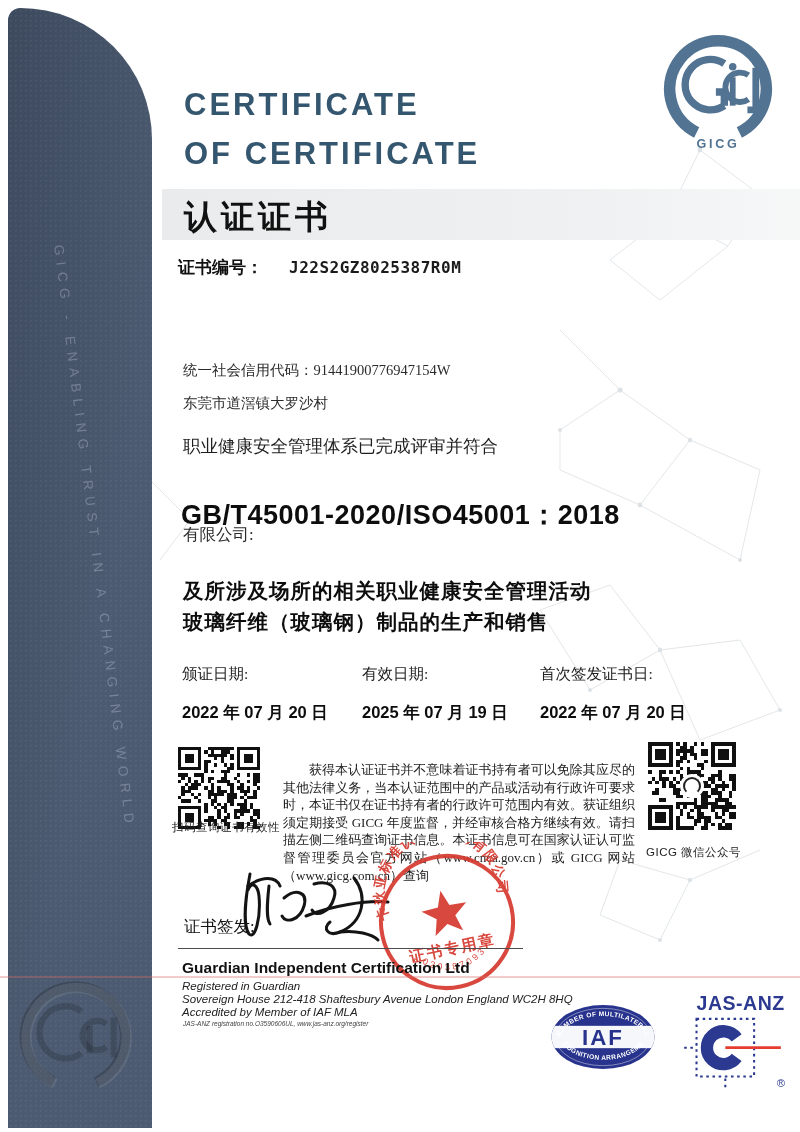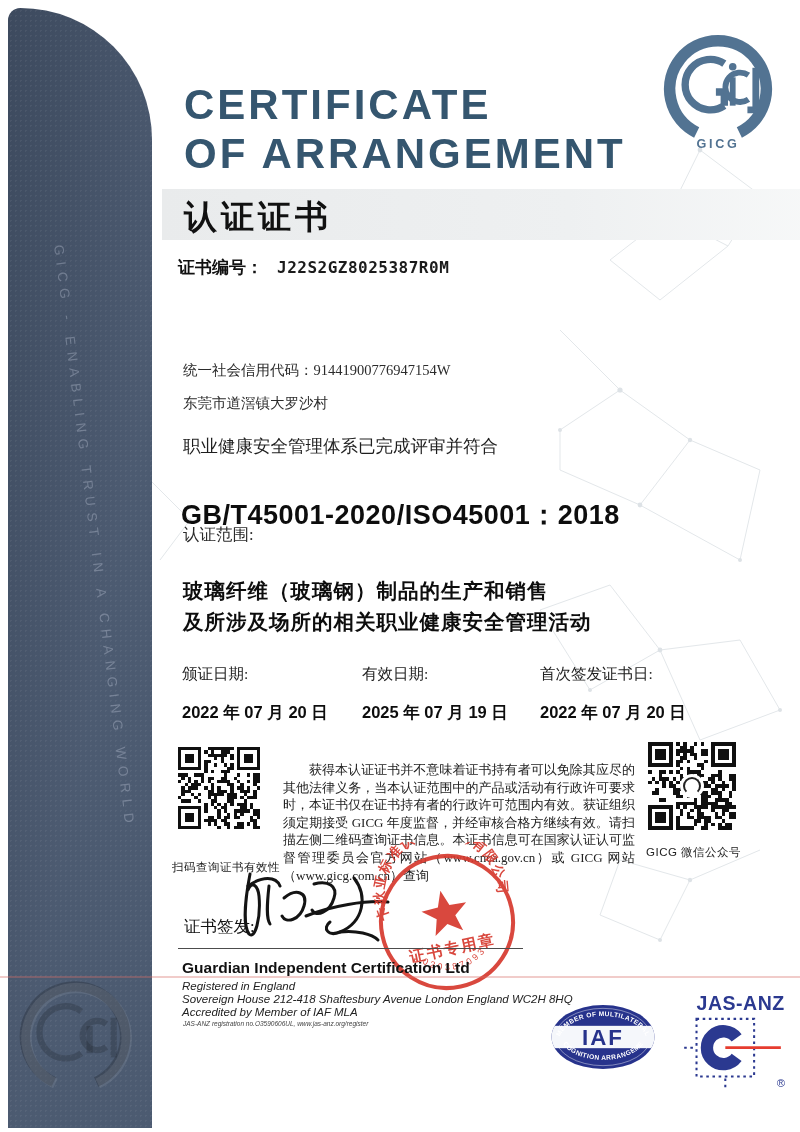--- a/index.html
+++ b/index.html
@@ -8,31 +8,31 @@
   
   .ribbon{position:absolute;left:8px;top:8px;width:144px;height:1120px;
           background-color:#45546b;
           background-image:radial-gradient(rgba(255,255,255,0.055) 1px,transparent 1px),
                            linear-gradient(100deg,rgba(0,0,0,0.12),rgba(255,255,255,0.04) 60%);
           background-size:5px 5px,100% 100%;
           border-radius:14px 150px 0 0;}
   .ribbon-tagline{position:absolute;left:58px;top:236px;transform:rotate(83deg);transform-origin:0 0;
           white-space:nowrap;font-size:13.5px;letter-spacing:6.5px;color:rgba(214,223,238,0.30);}
   
-  .title{position:absolute;left:184px;top:80px;font-size:42px;line-height:49px;font-weight:bold;
+  .title{position:absolute;left:184px;top:80px;font-size:31px;line-height:49px;font-weight:bold;
          letter-spacing:3px;color:#35566f;}
   .cn-bar{position:absolute;left:162px;top:189px;width:738px;height:51px;
           background:linear-gradient(90deg,#e9ebec 0%,#eef0f1 55%,#fafbfb 100%);font-family:Liberation Serif, serif;}
   .cn-bar span{position:absolute;left:22px;top:6px;font-size:33px;font-weight:bold;color:#111;
           letter-spacing:4px;}
   
   .row-certno{position:absolute;left:178px;top:256px;font-size:17px;}
   .row-certno .lab{font-weight:bold;color:#111;}
   .row-certno .val{font-family:"DejaVu Sans Mono",monospace;font-weight:bold;font-size:16px;
-          letter-spacing:.5px;margin-left:14px;}
+          letter-spacing:.5px;margin-left:26px;}
   .company{position:absolute;left:182px;top:293px;font-size:32px;font-weight:bold;letter-spacing:3px;color:#0d0d0d;}
   .serif-line{font-family:"Liberation Serif",serif;color:#2b2b2b;}
   .credit{position:absolute;left:183px;top:361px;font-size:14.5px;}
   .addr{position:absolute;left:183px;top:394px;font-size:14.5px;}
   .sysline{position:absolute;left:183px;top:434px;font-size:17.5px;color:#1e1e1e;}
   .standard{position:absolute;left:181px;top:473px;font-size:27px;font-weight:bold;color:#0d0d0d;letter-spacing:.5px;margin-top:24px;}
   .scope-label{position:absolute;left:183px;top:524px;font-size:16.5px;}
   .scope{position:absolute;left:183px;top:575px;font-size:20.5px;font-weight:bold;line-height:31px;
          letter-spacing:1px;color:#0d0d0d;}
   
@@ -42,21 +42,21 @@
   
   .qr{position:absolute;background:#fff;}
   .qr svg{display:block;width:100%;height:100%;}
   .qr-left{left:178px;top:746px;width:82px;height:84px;}
   .qr-right{left:648px;top:742px;width:88px;height:88px;}
   .qr-logo{position:absolute;left:50%;top:50%;width:20px;height:20px;margin:-12px 0 0 -12px;
            background:#fff;border-radius:50%;border:2px solid #fff;display:flex;align-items:center;justify-content:center;}
   .qr-logo i{display:block;width:14px;height:14px;border:2.5px solid #222;border-radius:50%;
            border-bottom-color:transparent;}
   .qr-caption{position:absolute;font-size:11.5px;color:#222;letter-spacing:.5px;}
-  .cap-left{left:172px;top:860px;}
+  .cap-left{left:172px;top:820px;}
   .cap-right{left:646px;top:845px;}
   .notice{position:absolute;left:283px;top:737px;width:352px;font-family:"Liberation Serif",serif;
           font-size:13px;line-height:17.6px;color:#222;text-align:justify;text-indent:2em;margin-top:24px;}
   
   .sign-label{position:absolute;left:184px;top:916px;font-size:16.5px;font-family:"Liberation Serif",serif;color:#111;}
   .sig-svg{position:absolute;left:236px;top:860px;}
   .stamp-svg{position:absolute;left:367px;top:842px;opacity:.92;}
   .sign-line{position:absolute;left:178px;top:948px;width:345px;height:1px;background:#4c4c4c;}
   .scanline{position:absolute;left:0;top:976px;width:800px;height:2px;background:rgba(214,110,104,0.35);}
   
@@ -136,40 +136,40 @@
       <path d="M 74,45 L 74,72" stroke-width="5.5"></path>
       <path d="M 89,43 A 14 14 0 1 0 89,66" stroke-width="5.5"></path>
       <path d="M 96,36 L 96,76 M 96,76 L 88,76" stroke-width="6.5"></path>
     </g>
     <circle cx="74" cy="35" r="3.6" fill="#527392"></circle>
     <text x="60" y="112" text-anchor="middle" font-size="12" font-weight="bold" letter-spacing="2.5" fill="#527392" font-family="Liberation Sans, sans-serif">GICG</text>
   </svg>
 
   <div class="title">
     <div>CERTIFICATE</div>
-    <div>OF ARRANGEMENT</div>
+    <div>OF CERTIFICATE</div>
   </div>
   <div class="cn-bar">
     <span>认证证书</span>
   </div>
 
   <div class="row-certno">
     <span class="lab">证书编号：</span><span class="val">J22S2GZ8025387R0M</span>
   </div>
 
   <div class="credit serif-line">
     <span>统一社会信用代码：</span><span>91441900776947154W</span>
   </div>
   <div class="addr serif-line">东莞市道滘镇大罗沙村</div>
   <div class="sysline serif-line">职业健康安全管理体系已完成评审并符合</div>
   <div class="standard">GB/T45001-2020/ISO45001：2018</div>
-  <div class="scope-label serif-line">认证范围:</div>
+  <div class="scope-label serif-line">有限公司:</div>
   <div class="scope">
+    <div>及所涉及场所的相关职业健康安全管理活动</div>
     <div>玻璃纤维（玻璃钢）制品的生产和销售</div>
-    <div>及所涉及场所的相关职业健康安全管理活动</div>
   </div>
 
   <div class="date-label dc1">颁证日期:</div>
   <div class="date-label dc2">有效日期:</div>
   <div class="date-label dc3">首次签发证书日:</div>
   <div class="date-value dc1">2022 年 07 月 20 日</div>
   <div class="date-value dc2">2025 年 07 月 19 日</div>
   <div class="date-value dc3">2022 年 07 月 20 日</div>
 
   <div class="qr qr-left" id="qr1">
@@ -658,21 +658,21 @@
       <text font-size="9" letter-spacing="3">
         <textPath href="#arcBottom" startOffset="50%" text-anchor="middle">020387093</textPath>
       </text>
     </g>
   </svg>
 
   <div class="sign-line"></div>
   <div class="scanline"></div>
 
   <div class="issuer-name">Guardian Independent Certification Ltd</div>
-  <div class="issuer-it it1">Registered in England</div>
+  <div class="issuer-it it1">Registered in Guardian</div>
   <div class="issuer-it it2">Sovereign House 212-418 Shaftesbury Avenue London England WC2H 8HQ</div>
   <div class="issuer-it it3">Accredited by Member of IAF MLA</div>
   <div class="issuer-tiny">JAS-ANZ registration no.O3590606UL, www.jas-anz.org/register</div>
 
   <svg class="iaf-svg" width="108" height="68" viewBox="0 0 110 70">
     <defs>
         <clipPath id="iafClip">
           <ellipse cx="55" cy="35" rx="53" ry="33"></ellipse>
         </clipPath>
       </defs>

